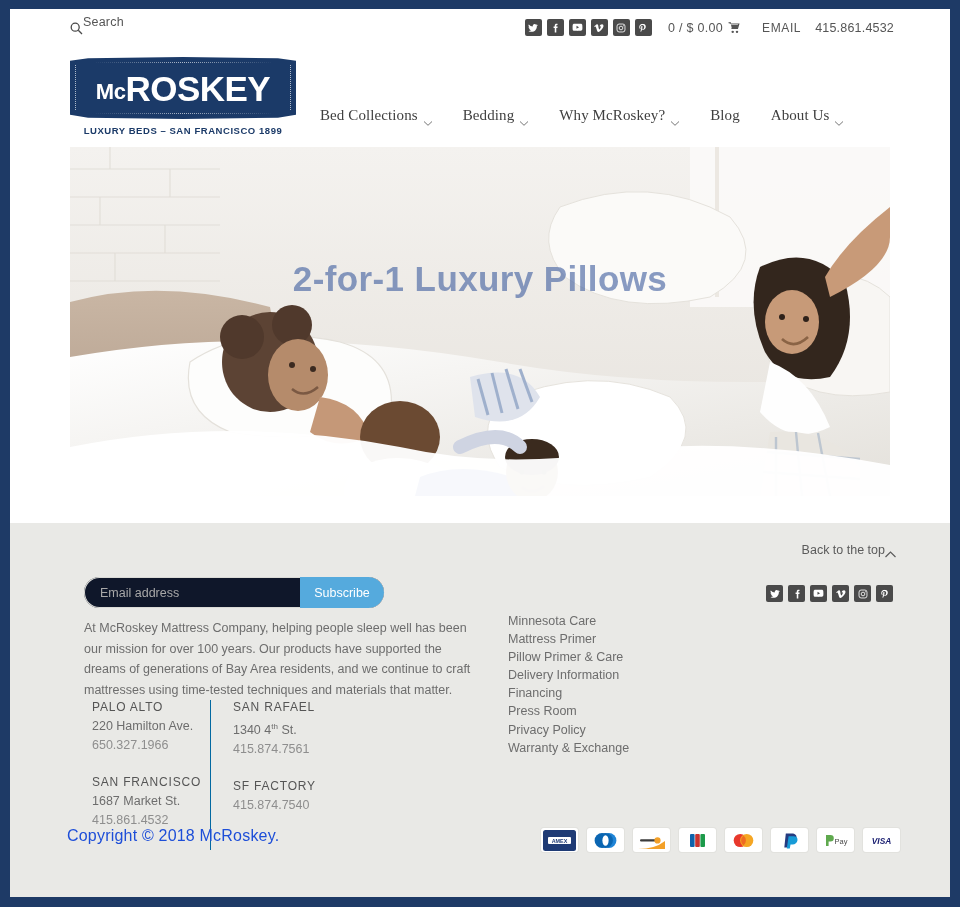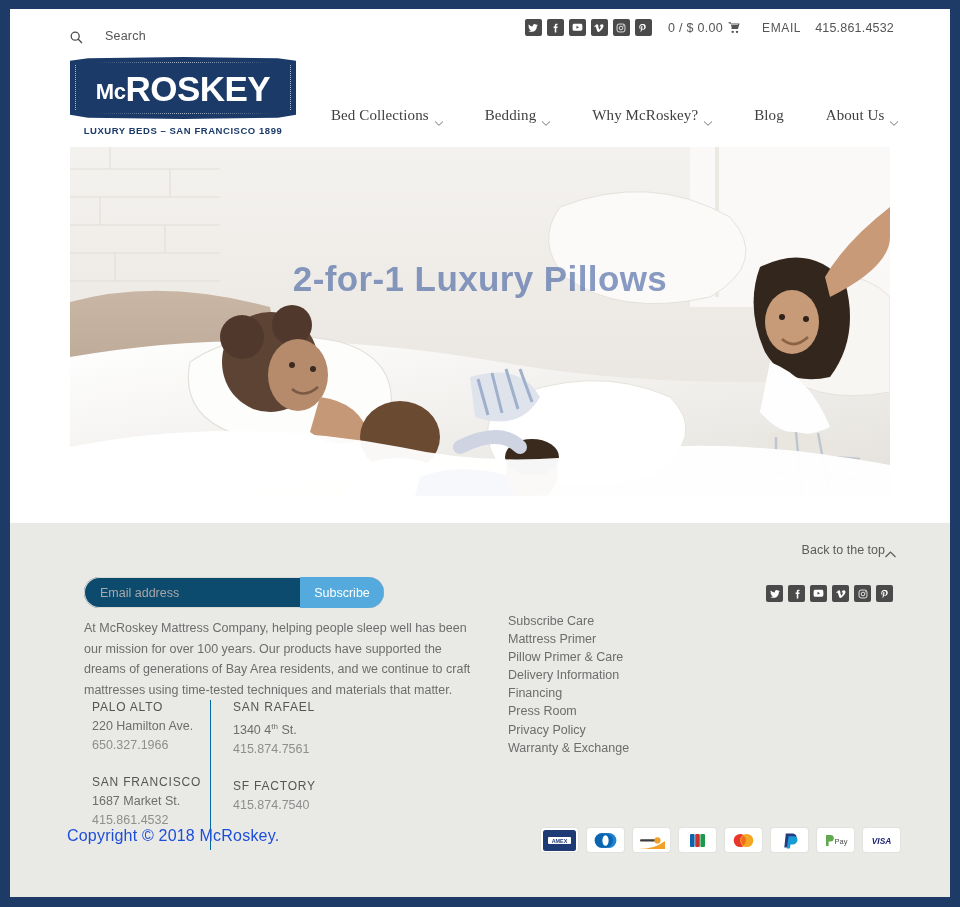--- a/index.html
+++ b/index.html
@@ -24,22 +24,22 @@
   }
 
   
   .utility-bar {
     height: 40px;
     position: relative;
     background: #ffffff;
   }
   .search-box {
     position: absolute;
-    left: 60px; top: 15px;
-    display: flex; align-items: center; gap: 22px;
+    left: 60px; top: 6px;
+    display: flex; align-items: flex-start; gap: 0;
   }
   .search-icon { width: 13px; height: 16px; margin-top: 7px; }
   .search-icon svg { display: block; }
   .search-label {
     font-size: 12.5px; color: #555; letter-spacing: .2px;
     font-family: "Liberation Sans", sans-serif;
   }
   .util-right {
     position: absolute;
     right: 56px; top: 10px;
@@ -118,21 +118,20 @@
     position: absolute;
     left: 310px; top: 58px;
     display: flex; align-items: center; gap: 31px;
   }
   .nav-item {
     font-size: 15px;
     color: #3f3f3f;
     display: flex; align-items: center; gap: 6px;
     letter-spacing: .1px;
     font-family: "Liberation Serif", serif;
-    margin-left: 11px;
   }
   .caret {
     width: 8px; height: 5px;
     color: #777;
   }
 
   
   .hero {
     position: relative;
     margin: 0 60px;
@@ -167,21 +166,21 @@
     right: 54px; top: 20px;
     font-size: 12.5px; color: #5b5b5b;
     display: flex; align-items: center; 
   }
   .back-top .chev { width: 11px; height: 7px; }
 
   .news-form {
     position: absolute;
     left: 74px; top: 54px;
     width: 300px; height: 31px;
-    background: #0c4a6e;
+    background: #0f172a;
     border-radius: 17px;
     display: flex; align-items: center;
     overflow: hidden;
     box-shadow: 0 0 0 1px #dadad6 inset;
   }
   .news-input {
     flex: 1; height: 100%;
     border: none; outline: none;
     background: transparent;
     padding: 0 16px;
@@ -538,21 +537,21 @@
           <div class="addr-phone">415.874.7561</div>
         </div>
         <div class="addr-block">
           <div class="addr-city">SF FACTORY</div>
           <div class="addr-phone">415.874.7540</div>
         </div>
       </div>
     </div>
 
     <div class="footer-links">
-      <a class="footer-link">Subscribe Care</a>
+      <a class="footer-link">Minnesota Care</a>
       <a class="footer-link">Mattress Primer</a>
       <a class="footer-link">Pillow Primer &amp; Care</a>
       <a class="footer-link">Delivery Information</a>
       <a class="footer-link">Financing</a>
       <a class="footer-link">Press Room</a>
       <a class="footer-link">Privacy Policy</a>
       <a class="footer-link">Warranty &amp; Exchange</a>
     </div>
 
     <div class="footer-social">

